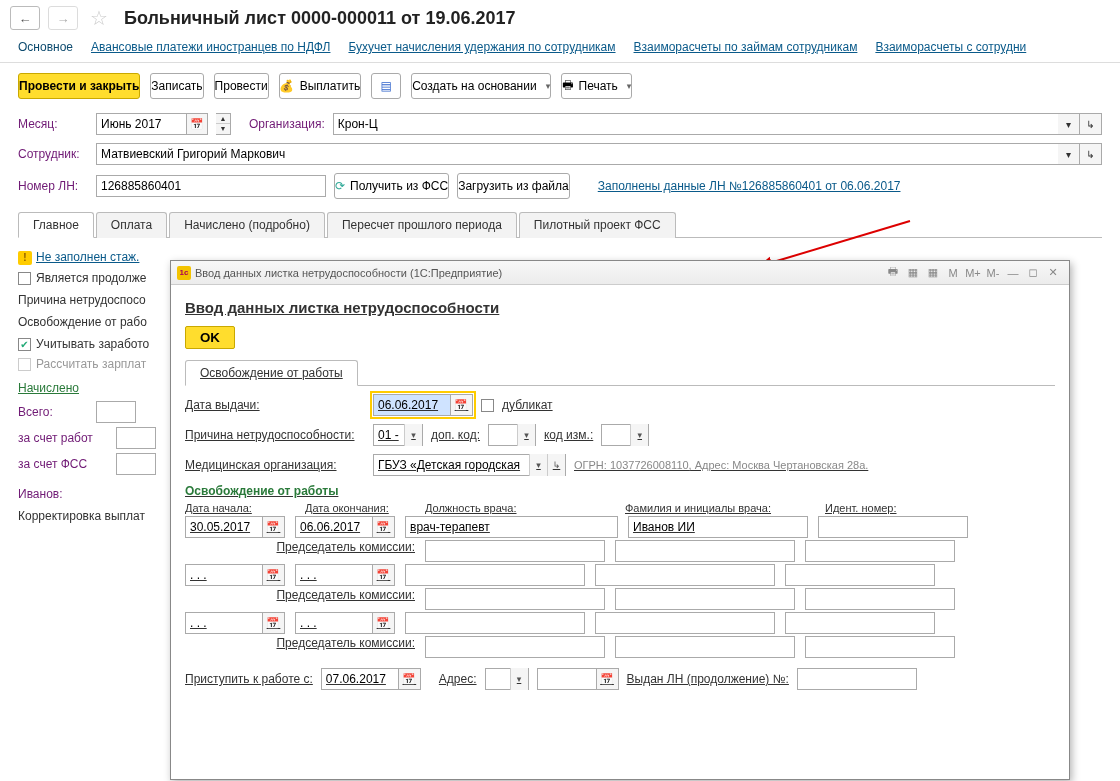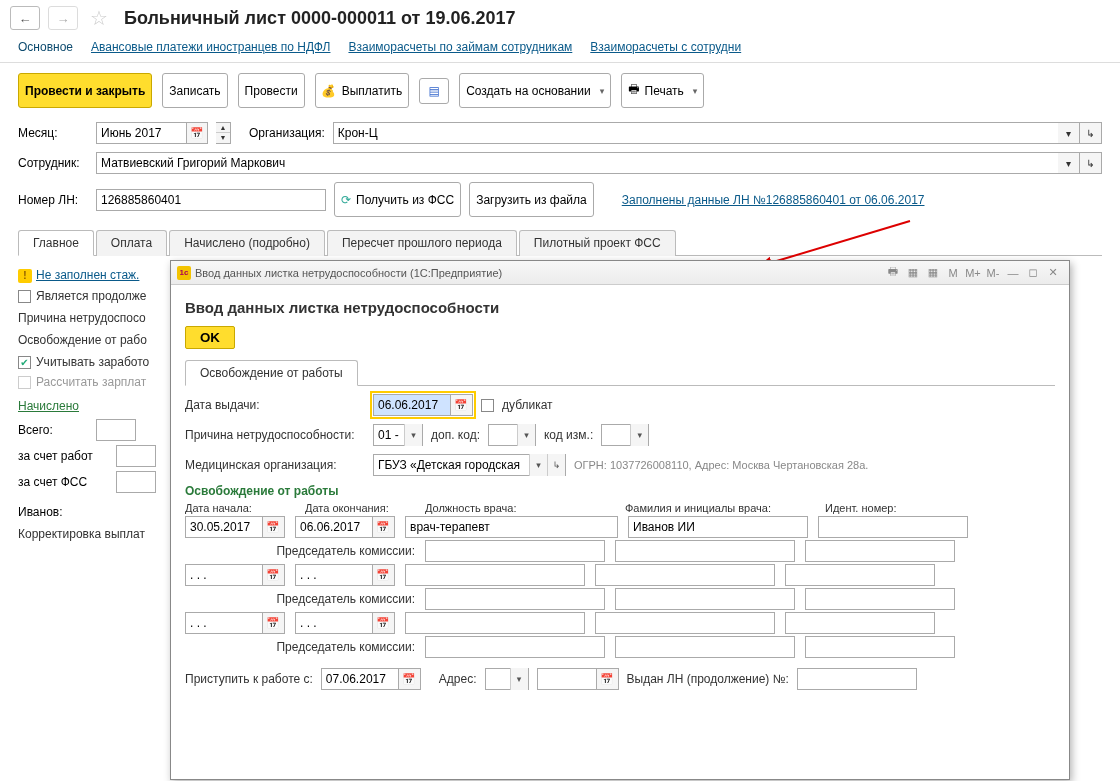--- a/index.html
+++ b/index.html
@@ -5,26 +5,26 @@
 * { box-sizing: border-box; font-family: Arial, sans-serif; }
 body { margin: 0; background: #fff; font-size: 12px; color: #333; overflow: hidden; width: 1120px; height: 781px; position: relative; }
 .topbar { display: flex; align-items: center; padding: 6px 10px; gap: 8px; }
 .nav-btn { width: 30px; height: 24px; border: 1px solid #bbb; background: #fff; border-radius: 3px; display: inline-flex; align-items: center; justify-content: center; font-size: 13px; color: #555; cursor: pointer; }
 .star { font-size: 20px; color: #ccc; margin: 0 4px; }
 .page-title { font-size: 18px; font-weight: bold; color: #222; margin-left: 4px; }
 .nav-links { padding: 4px 18px 8px; display: flex; gap: 18px; font-size: 12px; border-bottom: 1px solid #ddd; }
 .nav-links span:first-child { color: #0c4a6e; }
 .nav-links a { color: #0a5a8a; text-decoration: underline; cursor: pointer; }
 .toolbar { padding: 10px 18px; display: flex; gap: 10px; align-items: center; flex-wrap: wrap; }
-.btn { border: 1px solid #aaa; background: #fff; border-radius: 3px; height: 35px; padding: 0 6px; font-size: 12px; cursor: pointer; display: inline-flex; align-items: center; gap: 5px; }
+.btn { border: 1px solid #aaa; background: #fff; border-radius: 3px; height: 26px; padding: 0 0; font-size: 12px; cursor: pointer; display: inline-flex; align-items: center; gap: 5px; }
 .btn-yellow { background: #ffdd2d; border-color: #c9a800; font-weight: bold; }
 .btn-drop::after { content: "▾"; margin-left: 4px; font-size: 9px; color: #666; }
 .sq-btn { width: 30px; height: 26px; border: 1px solid #aaa; border-radius: 3px; background: #fff; display: inline-flex; align-items: center; justify-content: center; cursor: pointer; }
 .form-row { padding: 4px 18px; display: flex; align-items: center; gap: 8px; }
-.lbl { color: #000000; min-width: 70px; }
+.lbl { color: #701a75; min-width: 70px; }
 .input { border: 1px solid #aaa; height: 22px; padding: 0 4px; background: #fff; font-size: 12px; }
 .date-ctrl { display: inline-flex; align-items: center; }
 .date-ctrl .input { width: 90px; border-right: none; }
 .date-ctrl .cal { width: 22px; height: 22px; border: 1px solid #aaa; background: #f5f5f5; display: inline-flex; align-items: center; justify-content: center; font-size: 11px; cursor: pointer; }
 .spin { display: inline-flex; flex-direction: column; border: 1px solid #aaa; border-left: none; }
 .spin span { width: 14px; height: 10px; font-size: 7px; text-align: center; line-height: 10px; background: #f5f5f5; cursor: pointer; border-bottom:1px solid #ccc;}
 .spin span:last-child{border-bottom:none;}
 .org-input { display: flex; align-items: center; flex: 1; }
 .org-input .input { flex: 1; border-right: none; }
 .org-input .ib { width: 22px; height: 22px; border: 1px solid #aaa; border-left: none; background: #f5f5f5; display: inline-flex; align-items: center; justify-content: center; font-size: 10px; cursor: pointer; }
@@ -36,35 +36,35 @@
 .warn-ico { display: inline-block; width: 14px; height: 14px; background: #ffcc00; border-radius: 2px; text-align: center; line-height: 14px; font-size: 10px; font-weight: bold; color: #8a5a00; margin-right: 4px; }
 .chk-row { display: flex; align-items: center; gap: 5px; margin: 6px 0; }
 .chk { width: 13px; height: 13px; border: 1px solid #888; display: inline-flex; align-items: center; justify-content: center; font-size: 10px; color: #2a7; }
 .muted { color: #999; }
 .section-h { color: #2a7a3a; margin: 10px 0 4px; text-decoration: underline; }
 .grid2 { display: flex; gap: 30px; }
 .modal { position: absolute; left: 170px; top: 260px; width: 900px; height: 520px; background: #fff; border: 1px solid #888; box-shadow: 2px 3px 8px rgba(0,0,0,0.3); }
 .modal-titlebar { background: linear-gradient(#f7f7f7,#ececec); height: 24px; display: flex; align-items: center; padding: 0 6px; border-bottom: 1px solid #ccc; font-size: 11px; color: #555; }
 .modal-titlebar .spacer { flex: 1; }
 .modal-titlebar .ticon { width: 20px; height: 18px; display: inline-flex; align-items: center; justify-content: center; font-size: 11px; color: #888; cursor: pointer; }
-.modal-body { padding: 10px 14px; }
+.modal-body { padding: 10px 14px; text-decoration: underline; }
 .modal-h { font-size: 15px; font-weight: bold; margin: 4px 0 10px; }
 .ok-btn { background: #ffdd2d; border: 1px solid #c9a800; padding: 3px 14px; font-weight: bold; border-radius: 2px; cursor: pointer; }
 .modal-tabs { display: flex; border-bottom: 1px solid #bbb; margin-top: 10px; }
 .modal-tabs .tab { font-size: 12px; }
 .mrow { display: flex; align-items: center; gap: 8px; margin: 8px 0; }
 .mrow .lbl2 { width: 180px; }
 .sel { border: 1px solid #aaa; height: 22px; display: inline-flex; align-items: center; }
 .sel input { border: none; height: 20px; padding: 0 4px; font-size: 12px; outline: none; }
 .sel .dd { width: 18px; text-align: center; font-size: 9px; color: #555; border-left: 1px solid #ccc; cursor: pointer; height:22px; line-height:22px; background:#f5f5f5;}
 .highlight-box { outline: 2px solid #ffcc00; outline-offset: 1px; }
 .green-h { color: #2a7a3a; font-weight: bold; margin: 8px 0 4px; }
 .col-labels { display: flex; gap: 10px; margin-top: 4px; }
 .col-labels > div { font-size: 11px; color: #333; }
-.row-inputs { display: flex; gap: 10px; margin-top: 2px; align-items: center; }
+.row-inputs { display: flex; gap: 10px; margin-top: 2px; }
 .di { display: inline-flex; }
 .di input { border: 1px solid #aaa; height: 22px; padding: 0 4px; width: 78px; font-size: 12px; }
 .di .cal { width: 22px; height: 22px; border: 1px solid #aaa; border-left: none; background: #f5f5f5; display: inline-flex; align-items: center; justify-content: center; font-size: 11px; cursor: pointer; }
 .plain { border: 1px solid #aaa; height: 22px; padding: 0 4px; font-size: 12px; }
 .arrow-ann { position: absolute; width: 200px; height: 60px; left: 740px; top: 216px; pointer-events: none; }
 .icon-1c { width:14px; height:14px; background:#f3c300; border-radius:2px; display:inline-flex; align-items:center; justify-content:center; font-size:8px; font-weight:bold; color:#a05; margin-right:4px;}
 .smbox { width:18px; height:18px; }
 .green-cal { color:#3a9a3a; }
 .red-cal { color:#c33; }
 .ogrn-text { color:#888; font-size:11px;}
@@ -75,20 +75,21 @@
 <div class="topbar">
   <div class="nav-btn">←</div>
   <div class="nav-btn" style="opacity:.5">→</div>
   <span class="star">☆</span>
   <span class="page-title">Больничный лист 0000-000011 от 19.06.2017</span>
 </div>
 
 <div class="nav-links">
   <span>Основное</span>
   <a>Авансовые платежи иностранцев по НДФЛ</a>
+  <a>Бухучет начисления удержания по сотрудникам</a>
   <a>Взаиморасчеты по займам сотрудникам</a>
   <a>Взаиморасчеты с сотрудни</a>
 </div>
 
 <div class="toolbar">
   <button class="btn btn-yellow">Провести и закрыть</button>
   <button class="btn">Записать</button>
   <button class="btn">Провести</button>
   <button class="btn">
       <span style="color:#c90">💰</span>

